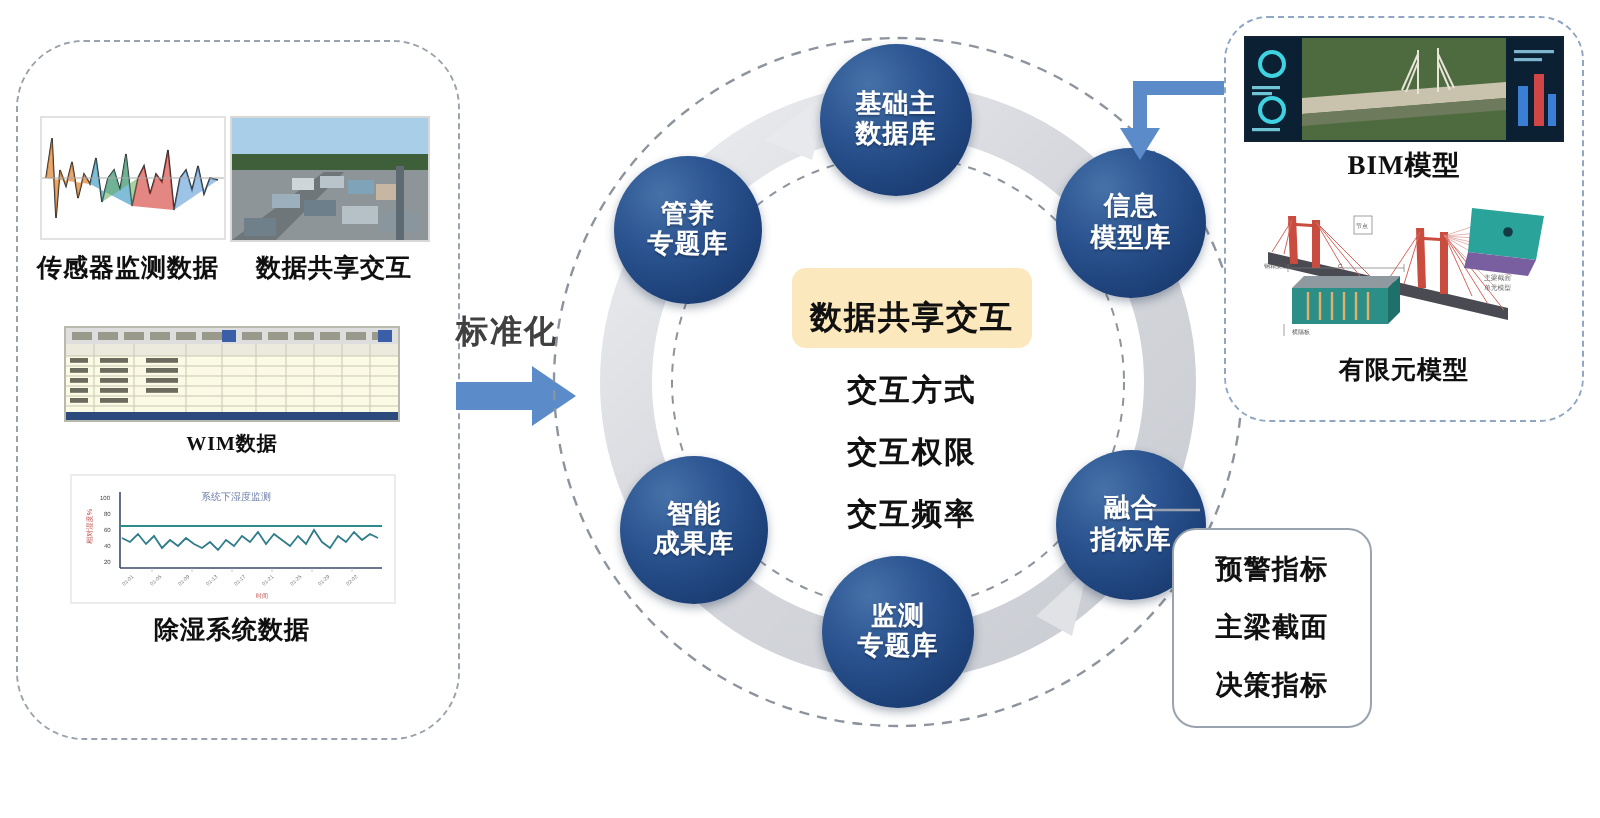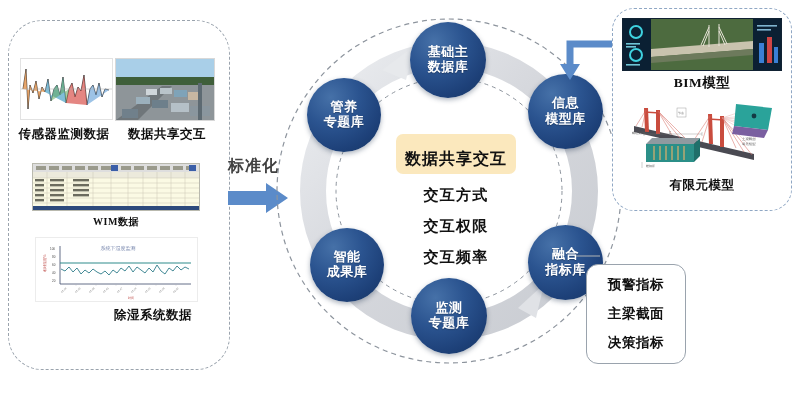--- a/index.html
+++ b/index.html
@@ -65,21 +65,21 @@
   }
   
   #dehum-img {
     left: 35px; top: 237px; width: 163px; height: 65px;
     background: #ffffff; border: 1px solid #ececec;
   }
 
   #sensor-cap  { left: 8px;   top: 126px; width: 112px; }
   #vehicle-cap { left: 112px; top: 126px; width: 110px; }
   #wim-cap     { left: 30px;  top: 215px; width: 172px; font-family:"Liberation Serif", serif; font-size:10px;}
-  #dehum-cap   { left: 20px;  top: 307px; width: 172px; text-align: right; }
+  #dehum-cap   { left: 30px;  top: 307px; width: 172px; }
 
   
   #std-label {
     position: absolute; left: 228px; top: 156px;
     font-size: 16px; font-weight: bold; color: #404040;
     letter-spacing: 1px; white-space: nowrap;
   }
   #std-arrow { position: absolute; left: 228px; top: 183px; width: 62px; height: 30px; }
 
   

